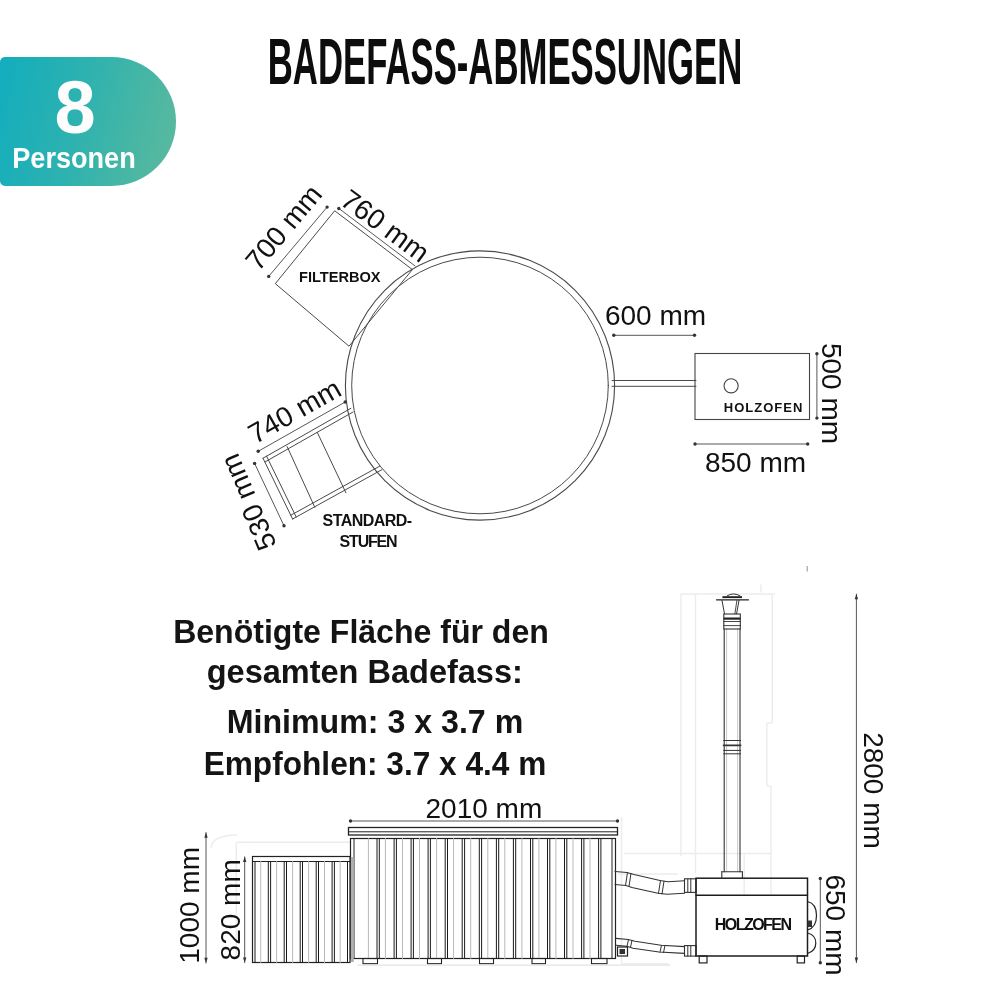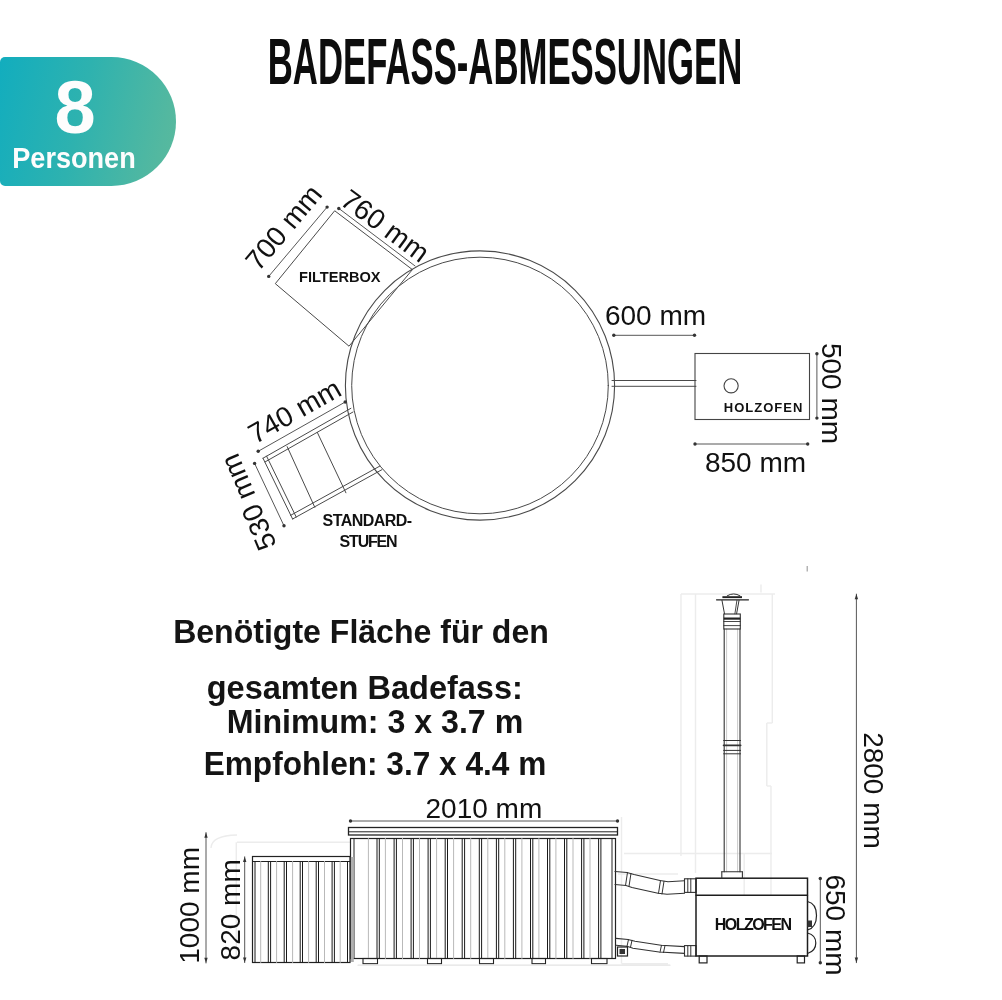--- a/index.html
+++ b/index.html
@@ -24,21 +24,21 @@
      font-size:65px;font-weight:bold;white-space:nowrap;line-height:52px;
      transform:translateX(-50%) scaleX(0.534);transform-origin:center top;">BADEFASS-ABMESSUNGEN</div>
 
 <div class="abs" style="left:361.2px;top:616.4px;width:0;overflow:visible;">
 
   <div class="abs" id="t1" style="left:0;top:0;white-space:nowrap;font-weight:bold;color:#141414;
       font-size:32.5px;line-height:32.5px;transform:translateX(-50%) scaleX(0.986);">Benötigte Fläche für den</div>
 </div>
 <div class="abs" style="left:364.8px;top:656.2px;width:0;">
 
-  <div class="abs" id="t2" style="left:0;top:16px;white-space:nowrap;font-weight:bold;color:#141414;
+  <div class="abs" id="t2" style="left:0;top:0;white-space:nowrap;font-weight:bold;color:#141414;
       font-size:32.5px;line-height:32.5px;transform:translateX(-50%) scaleX(1);">gesamten Badefass:</div>
 </div>
 <div class="abs" style="left:375.2px;top:705.5px;width:0;">
 
   <div class="abs" id="t3" style="left:0;top:0;white-space:nowrap;font-weight:bold;color:#141414;
       font-size:32.5px;line-height:32.5px;transform:translateX(-50%) scaleX(0.989);">Minimum: 3 x 3.7 m</div>
 </div>
 <div class="abs" style="left:375.2px;top:747.7px;width:0;">
 
   <div class="abs" id="t4" style="left:0;top:0;white-space:nowrap;font-weight:bold;color:#141414;

